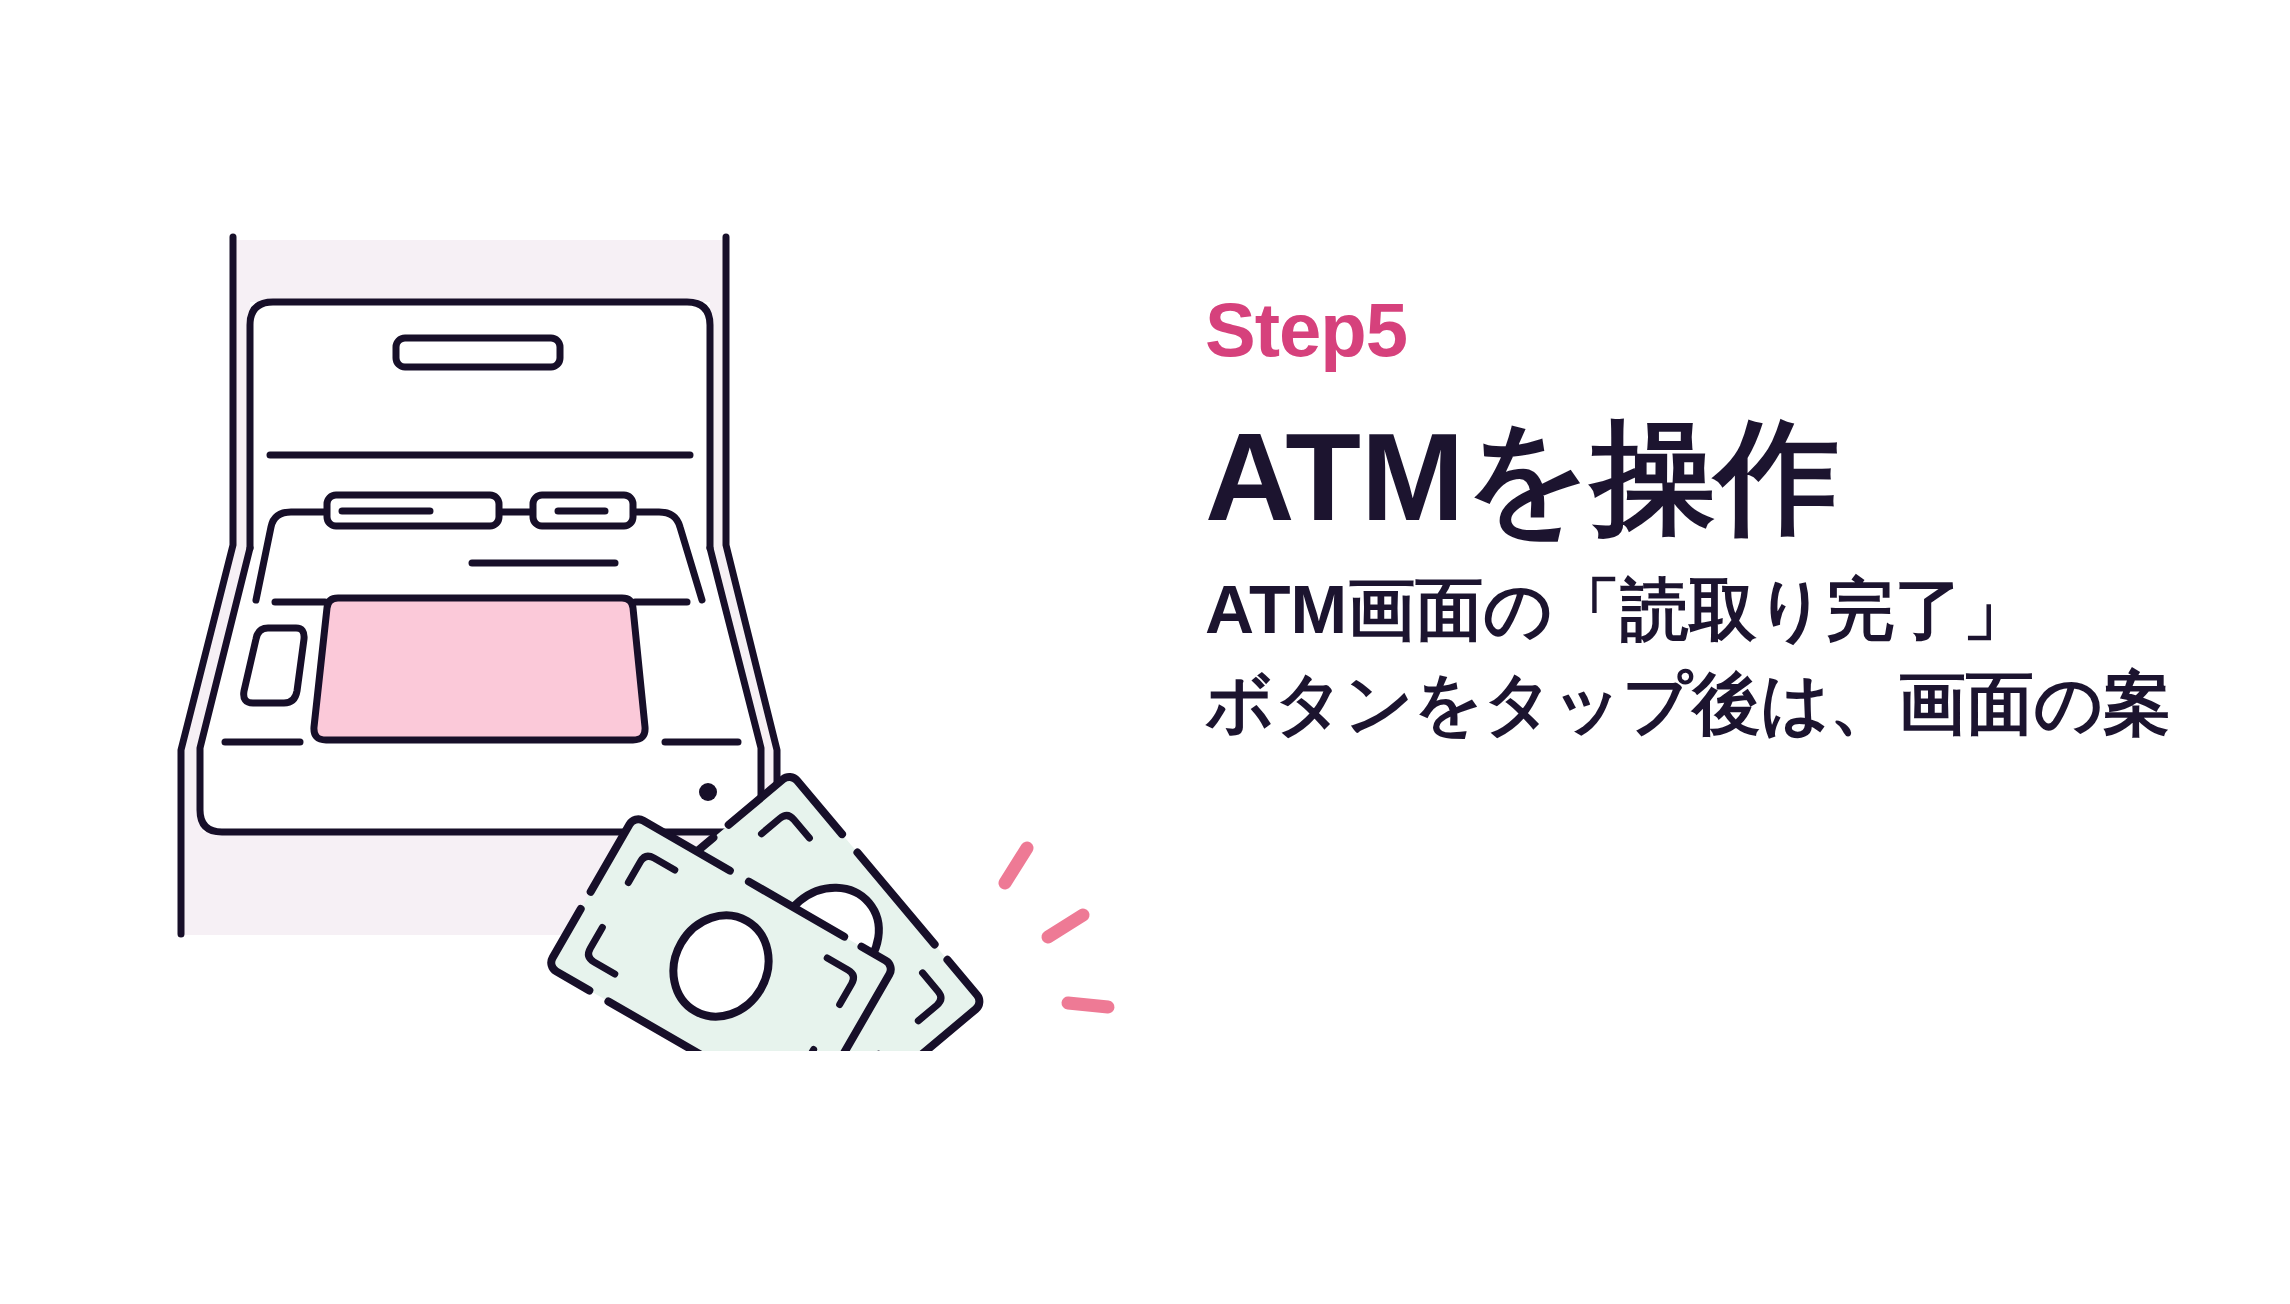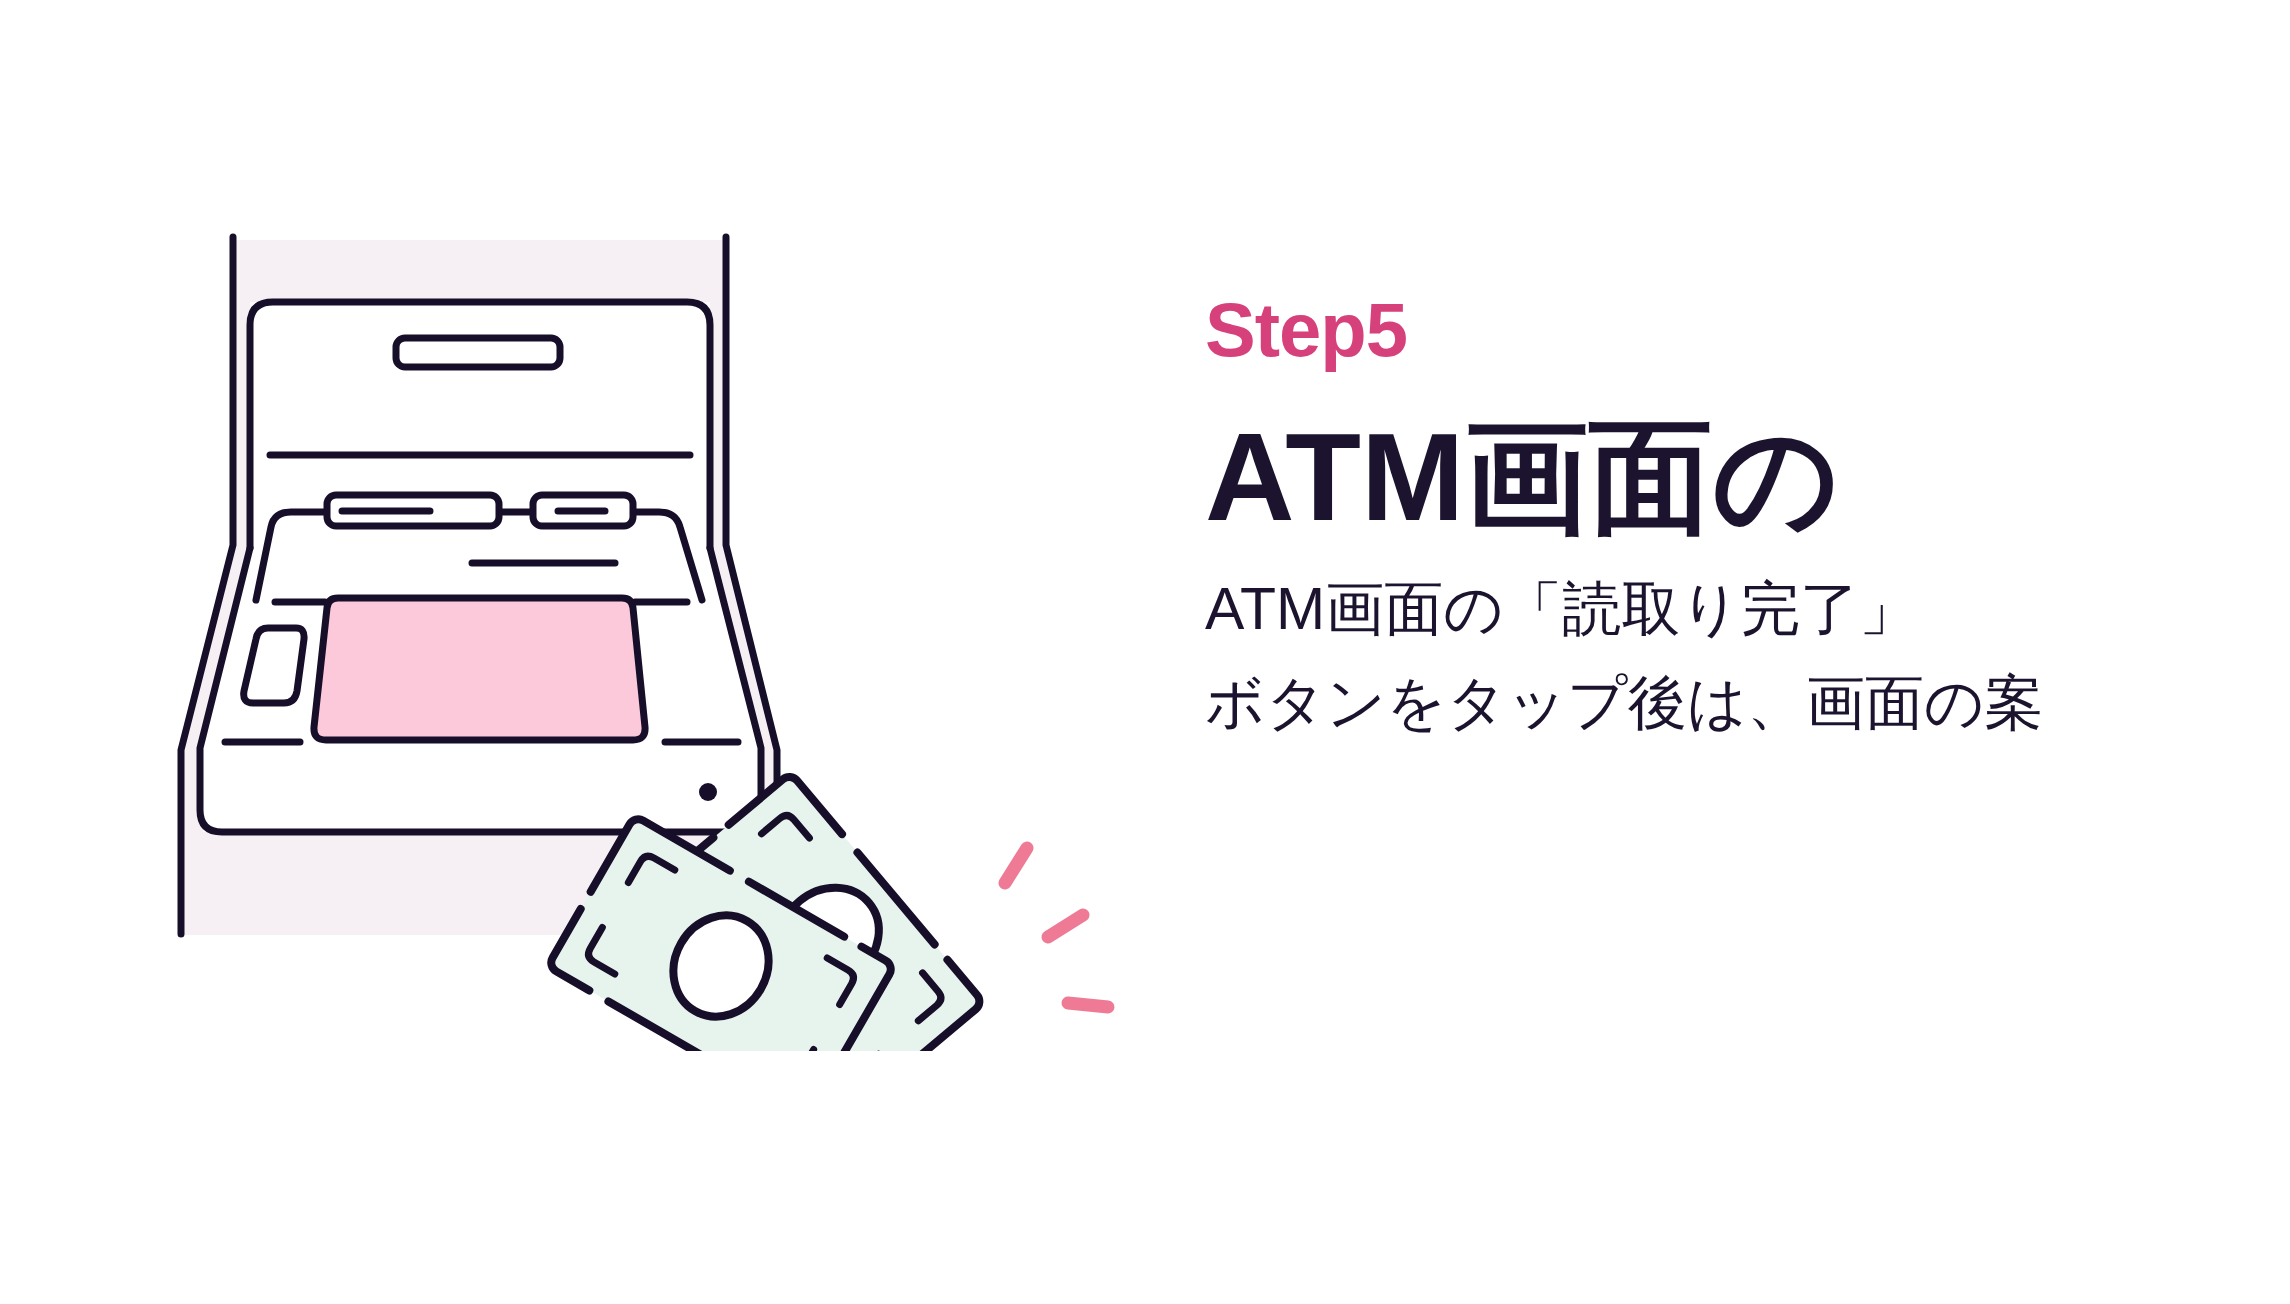--- a/index.html
+++ b/index.html
@@ -57,23 +57,23 @@
     font-size:124px;
     font-weight:700;
     letter-spacing:0px;
     color:var(--text,#1c142f);
     white-space:nowrap;
   }
   .desc{
     position:absolute;
     left:0;
     top:562px;
-    font-size:59px;
+    font-size:68px;
     line-height:94px;
-    font-weight:400;
+    font-weight:700;
     color:var(--text,#1c142f);
     white-space:nowrap;
   }
 </style>
 </head>
 <body>
 
 <div class="stage">
 
   <svg class="illus" viewBox="0 0 1150 1304" aria-hidden="true">
@@ -144,20 +144,20 @@
       <line class="sparkle" x1="1005" y1="883" x2="1027" y2="848"></line>
       <line class="sparkle" x1="1048" y1="937" x2="1083" y2="915"></line>
       <line class="sparkle" x1="1068" y1="1003" x2="1108" y2="1007"></line>
       <line class="sparkle" x1="1055" y1="1072" x2="1090" y2="1090"></line>
       <line class="sparkle" x1="1003" y1="1118" x2="1020" y2="1153"></line>
     </g>
   </svg>
 
   <div class="text-col">
     <div class="step">Step5</div>
-    <h1 class="title">ATM画面の</h1>
+    <h1 class="title">ATMを操作</h1>
     <div class="desc">
       <div>ATM画面の「読取り完了」</div>
       <div>ボタンをタップ後は、画面の案</div>
     </div>
   </div>
 
 </div>
 
 </body></html>

